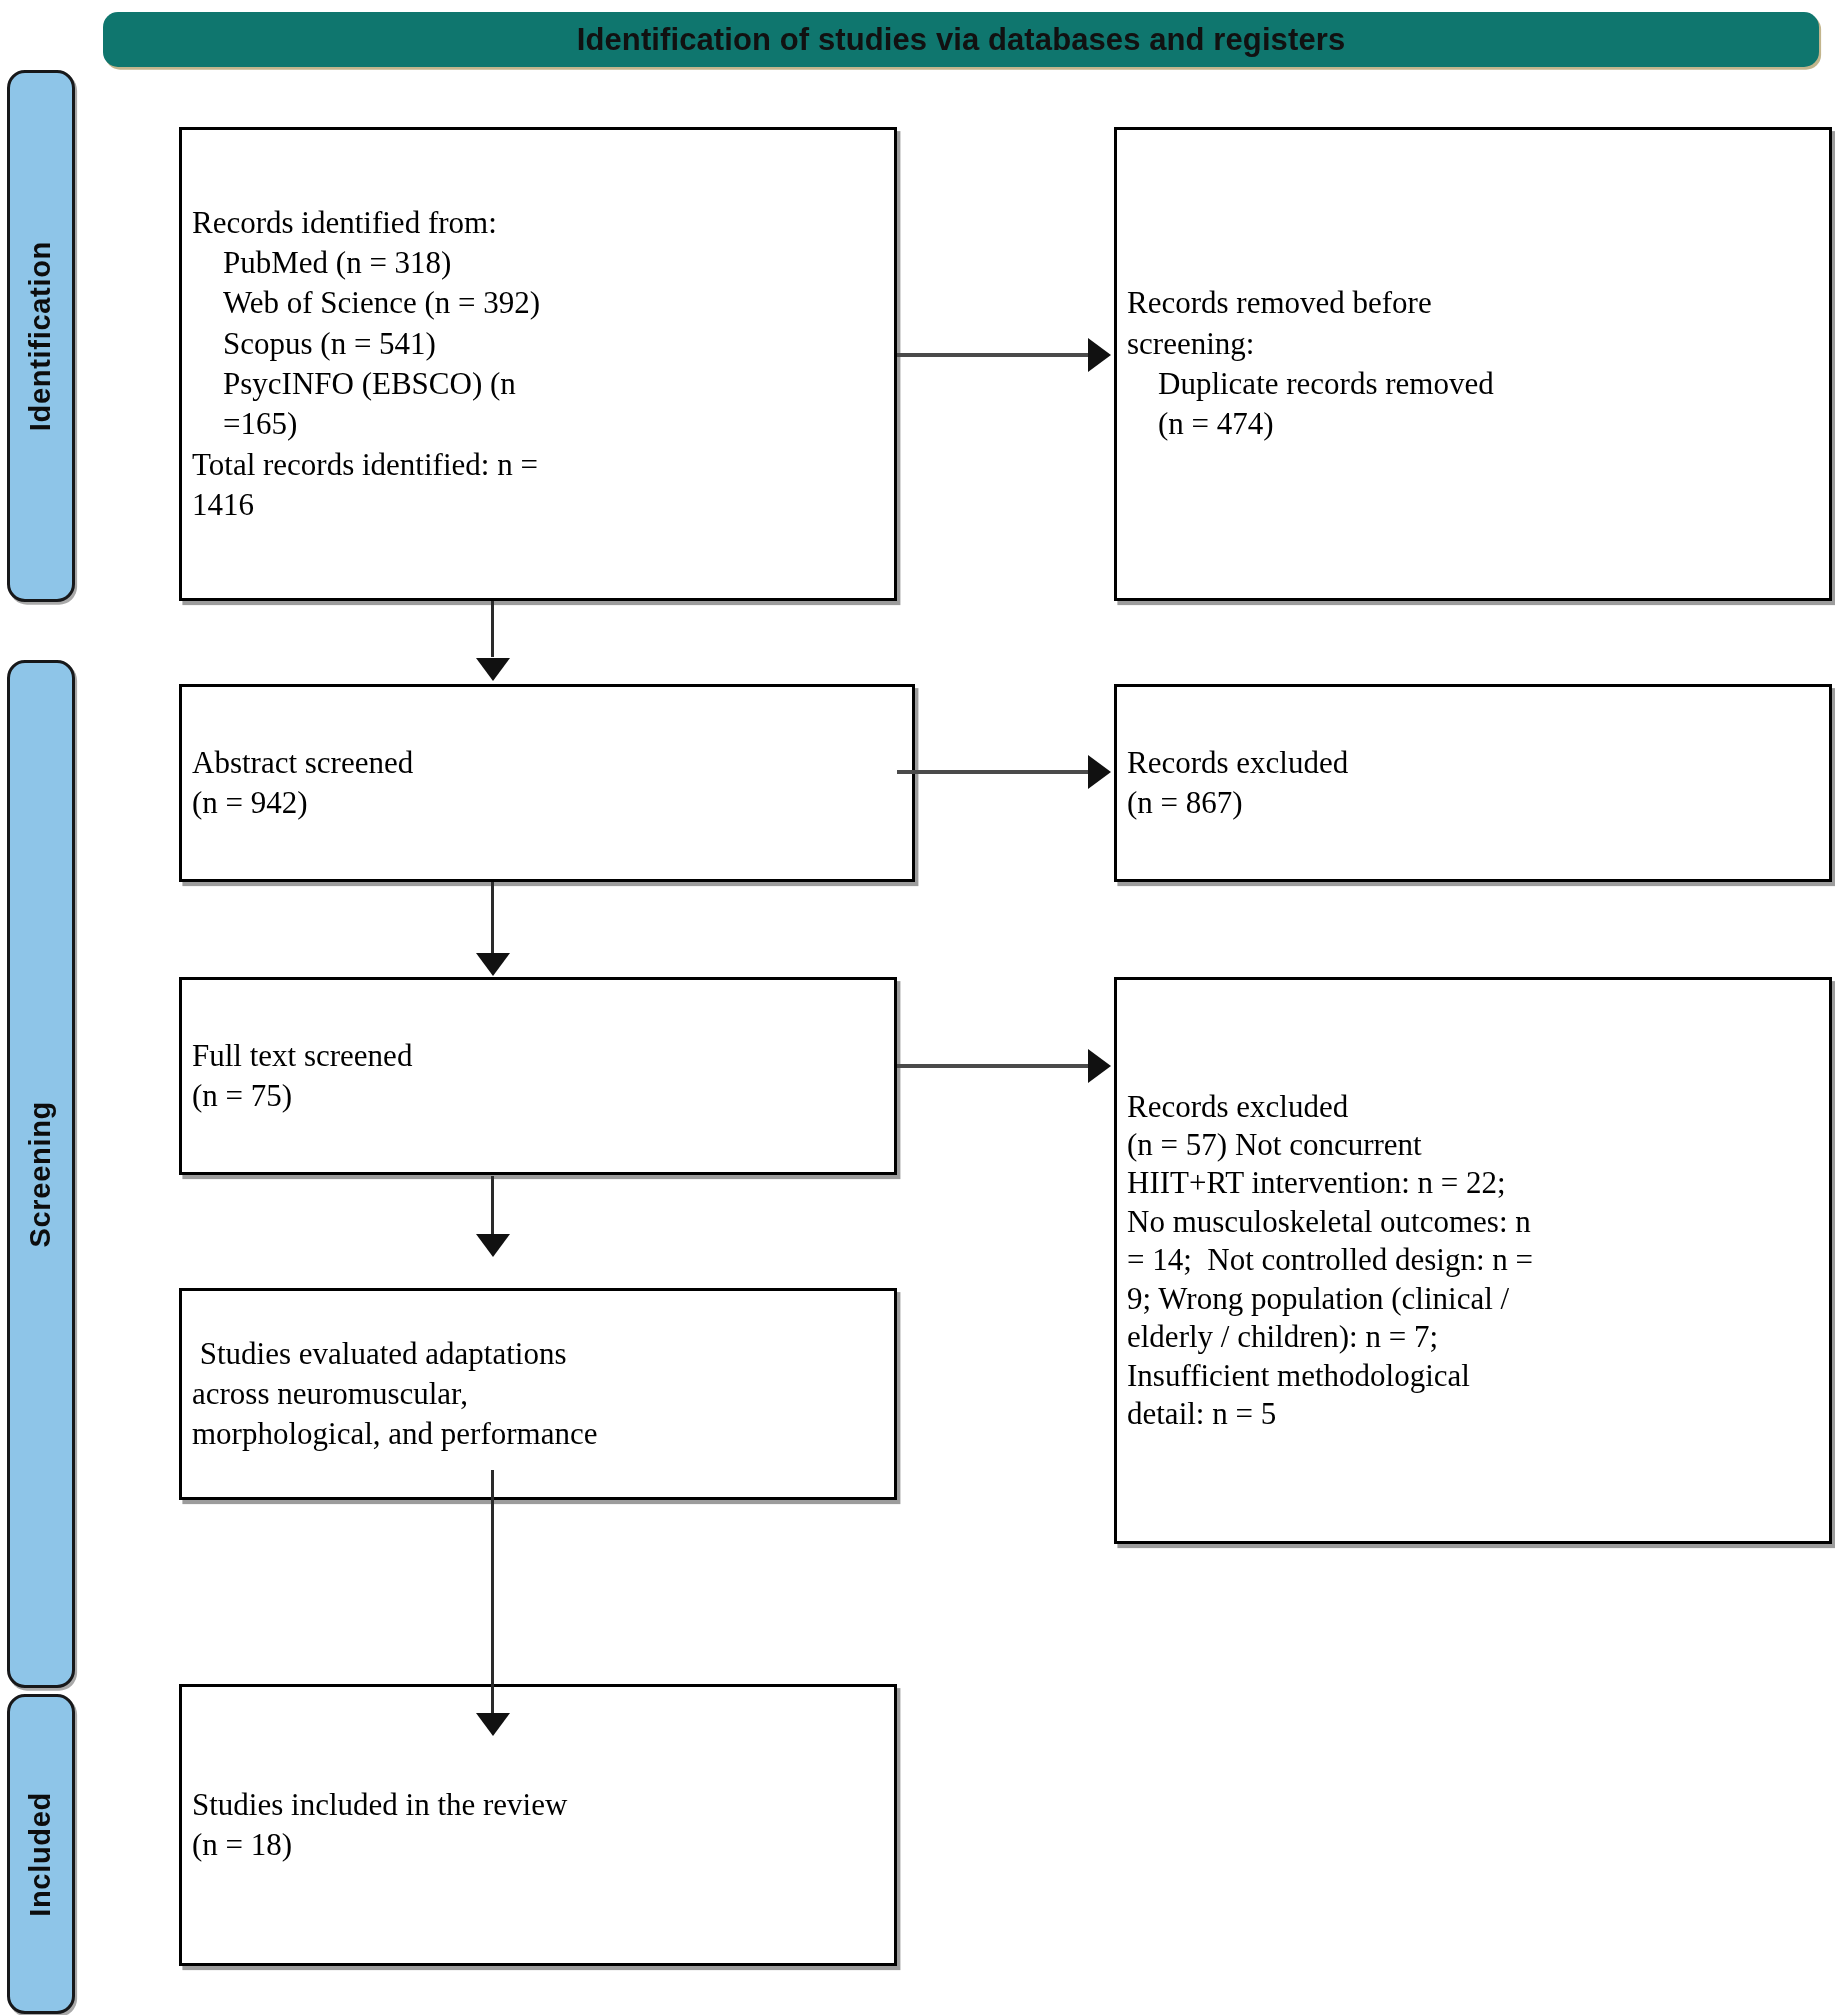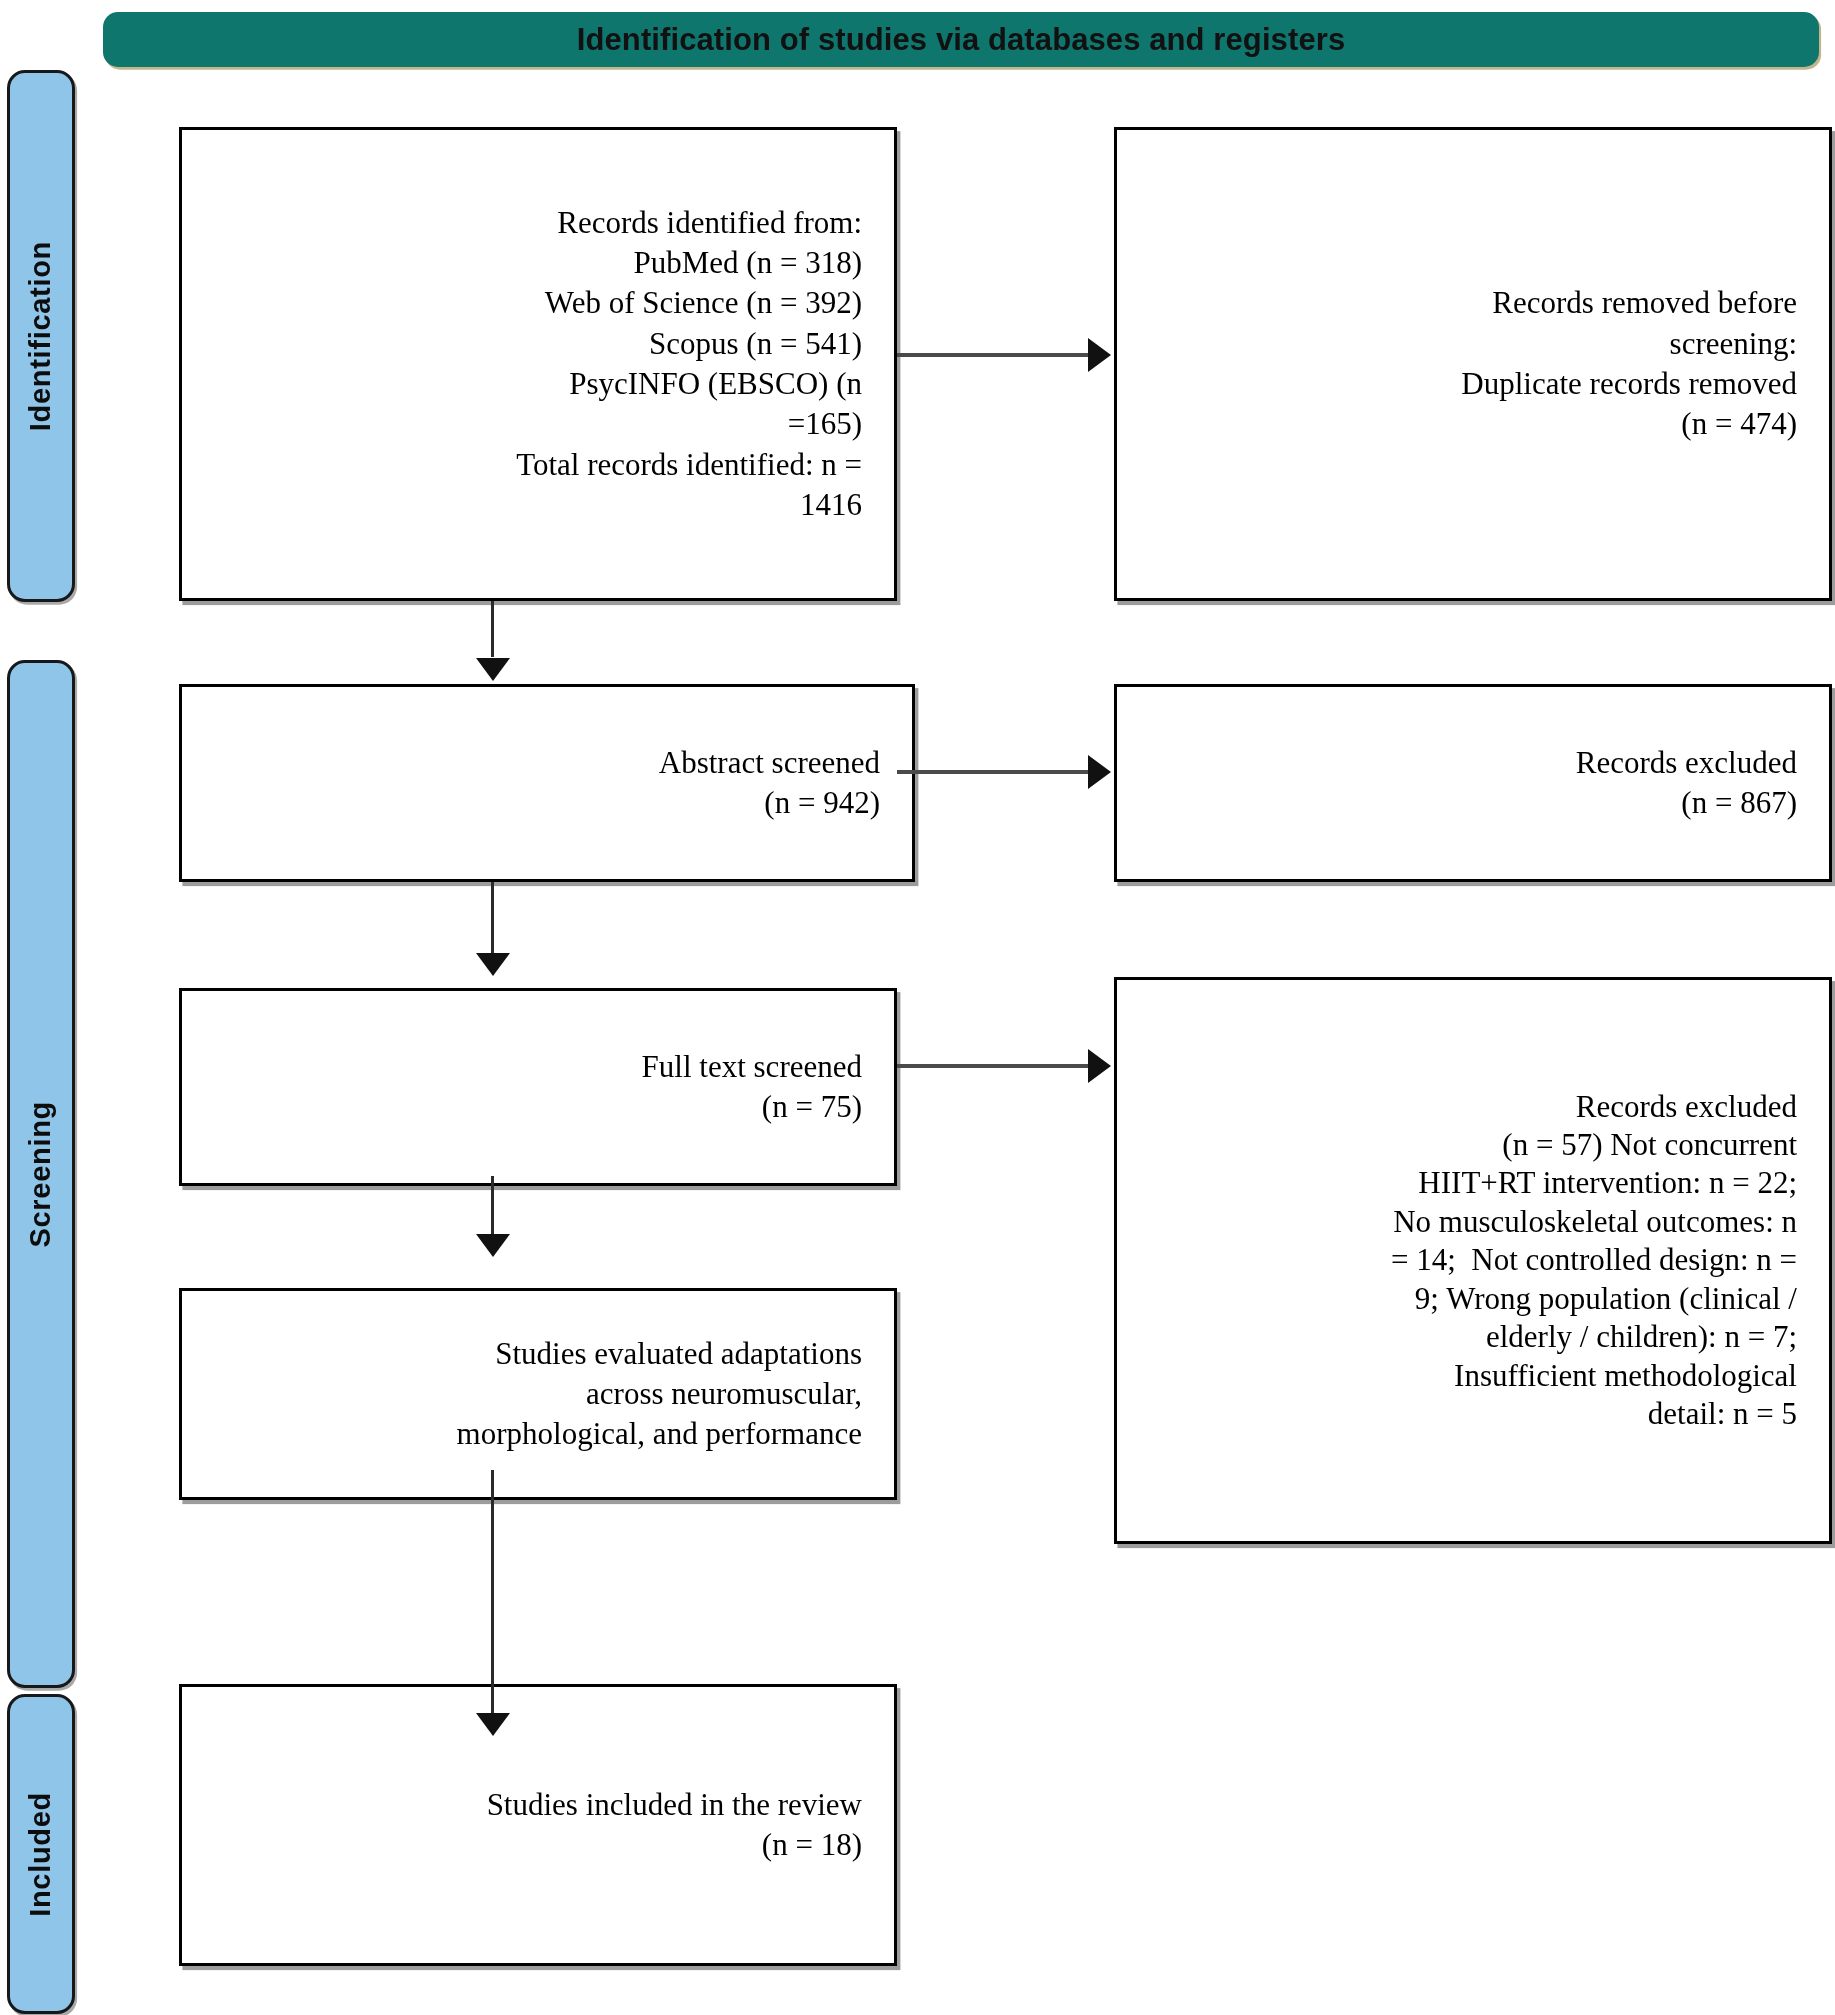--- a/index.html
+++ b/index.html
@@ -75,30 +75,29 @@
     box-shadow: 3.4px 4.1px 0 rgba(35,35,35,0.45);
     box-sizing: border-box;
     display: flex;
     flex-direction: column;
     justify-content: center;
   }
   .box-text {
     font-size: 31px;
     line-height: 1.30;
     color: #000000;
-    padding: 0 32px;
+    padding: 0 10px;
     white-space: pre-wrap;
-    text-align: right;
   }
   .box-text.tight { line-height: 1.24; }
 
   
   #box-identified      { left: 179px;  top: 127px;  width: 718px; height: 474px; }
   #box-abstract        { left: 179px;  top: 684px; width: 736px; height: 198px; }
-  #box-fulltext        { left: 179px;  top: 977px; width: 718px; height: 198px; margin-top: 11px; }
+  #box-fulltext        { left: 179px;  top: 977px; width: 718px; height: 198px; }
   #box-evaluated       { left: 179px;  top: 1258px; width: 718px; height: 212px; margin-top: 30px; }
   #box-included        { left: 179px;  top: 1684px; width: 718px; height: 282px; }
 
   
   #box-removed         { left: 1114px; top: 127px;  width: 718px; height: 474px; }
   #box-excluded-1      { left: 1114px; top: 684px; width: 718px; height: 198px; }
   #box-excluded-2      { left: 1114px; top: 977px; width: 718px; height: 567px; }
 
   
   .vline {

